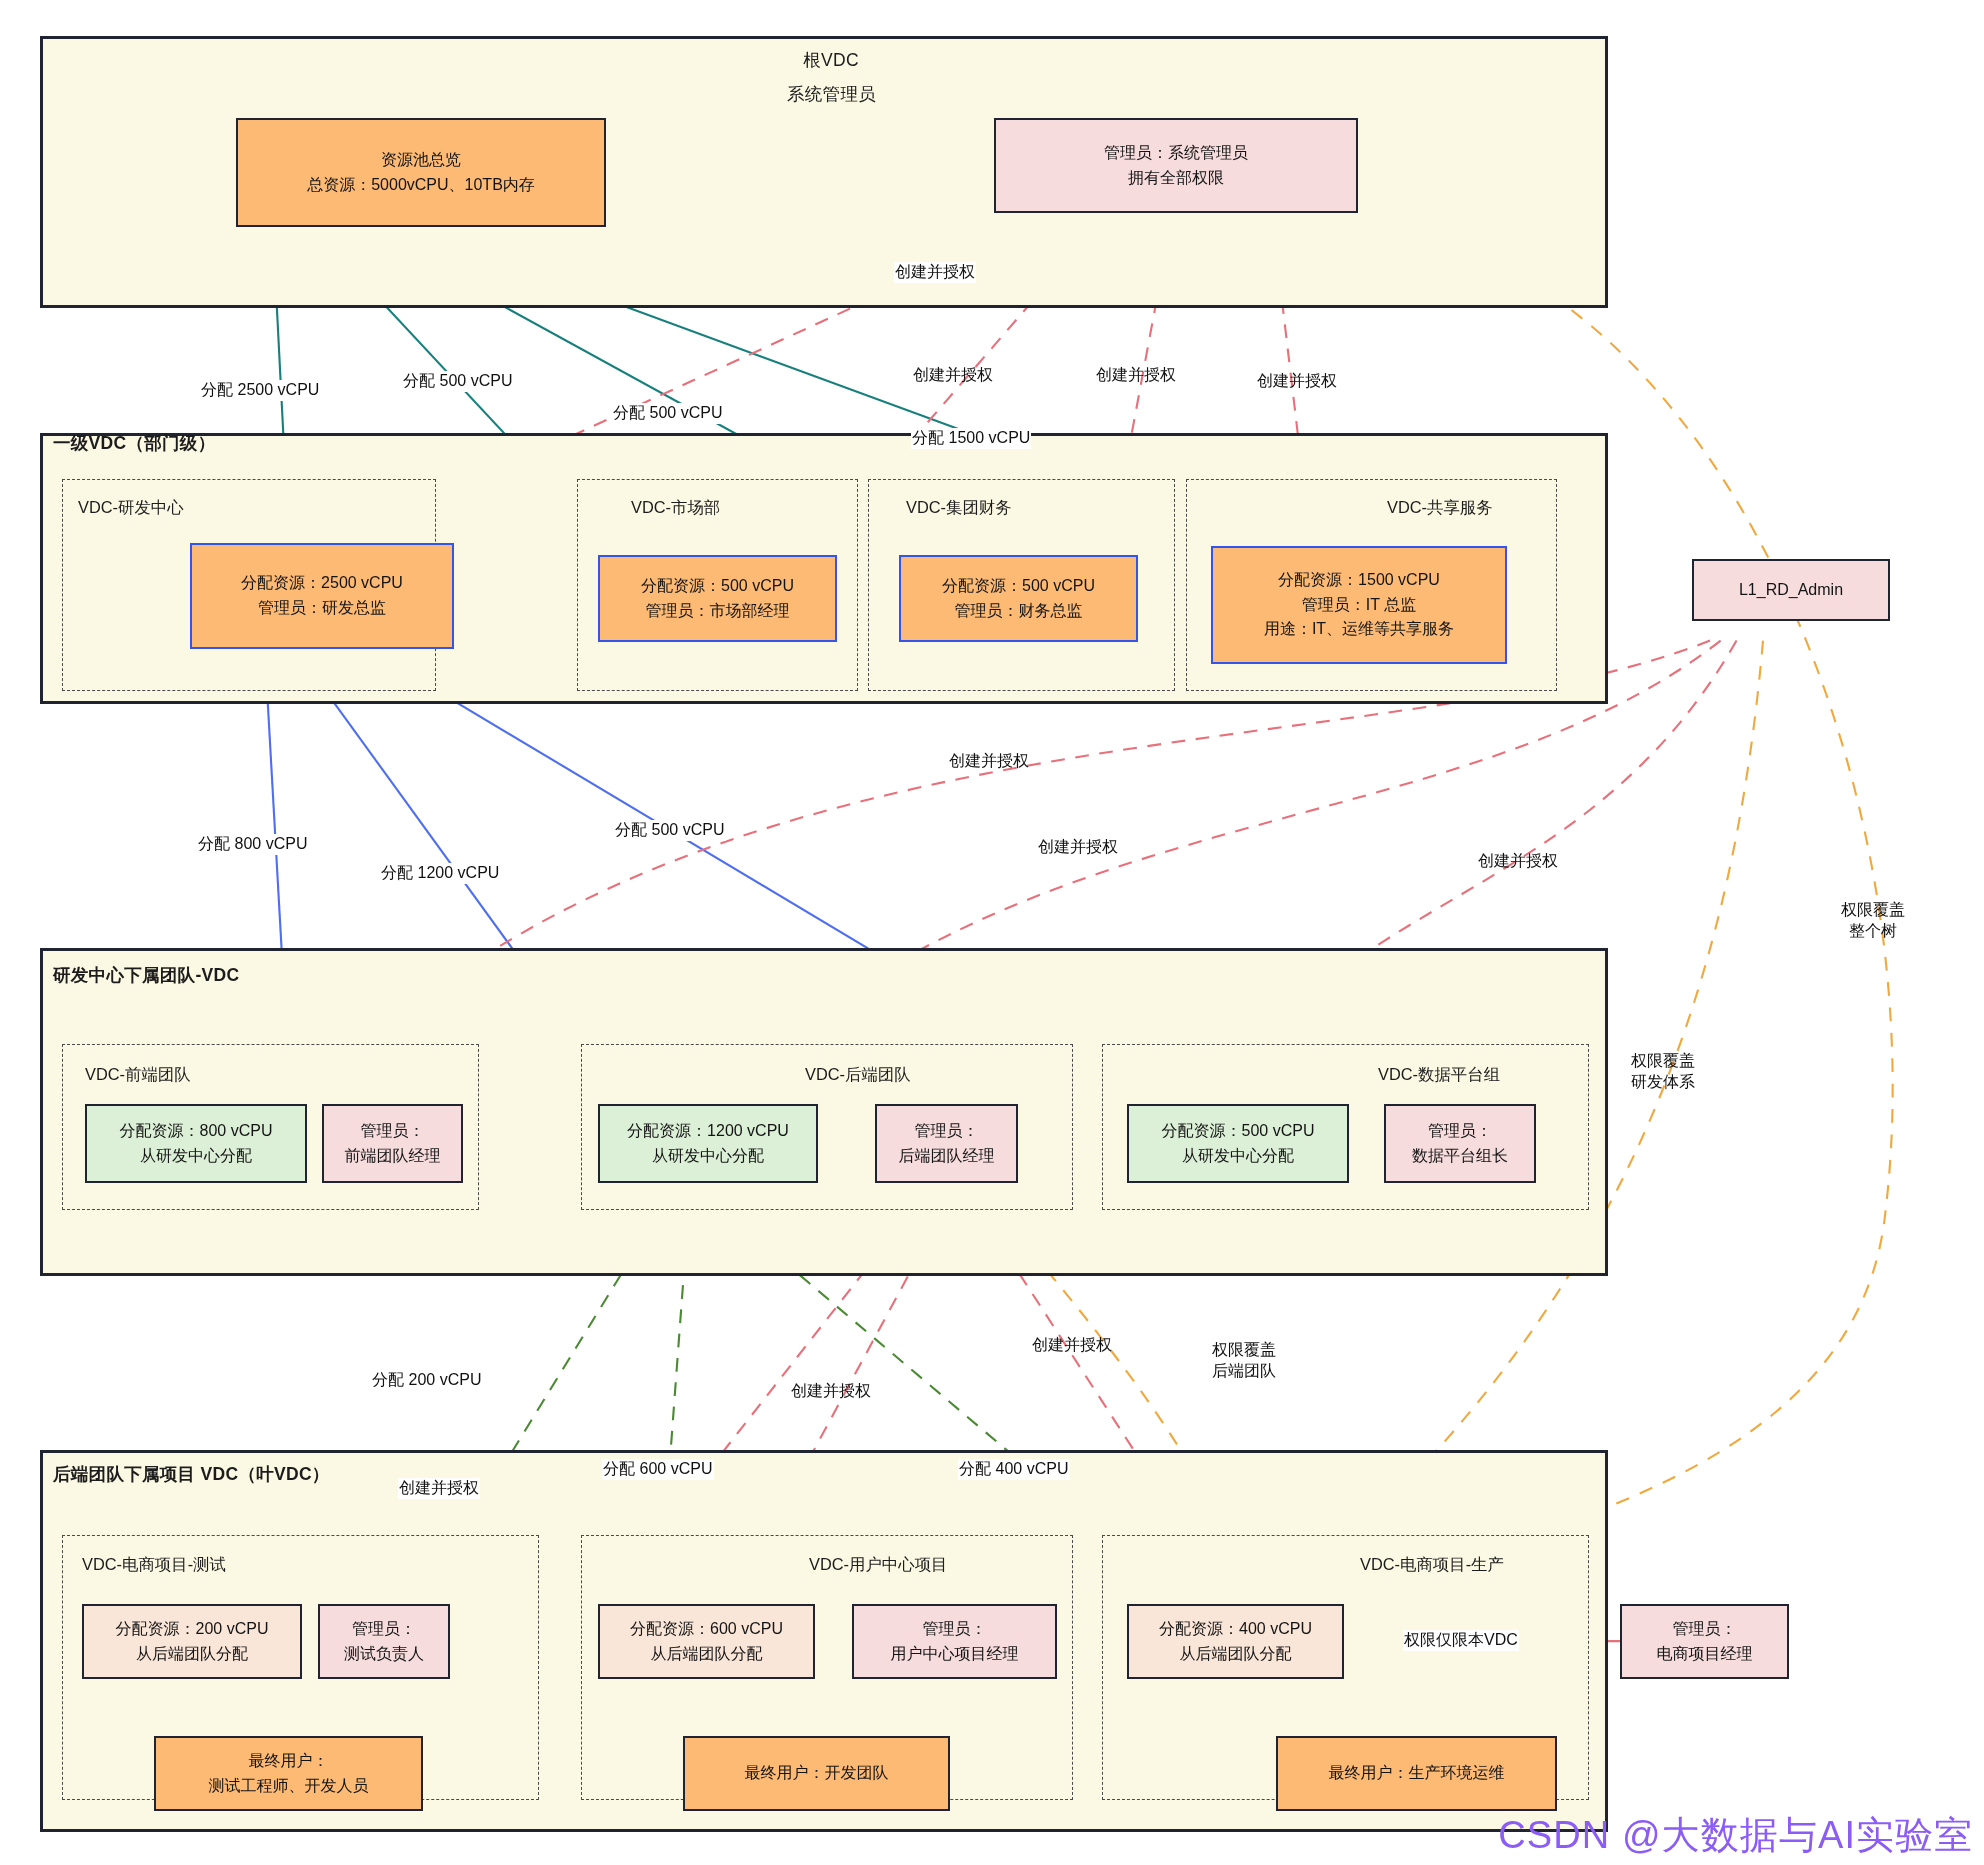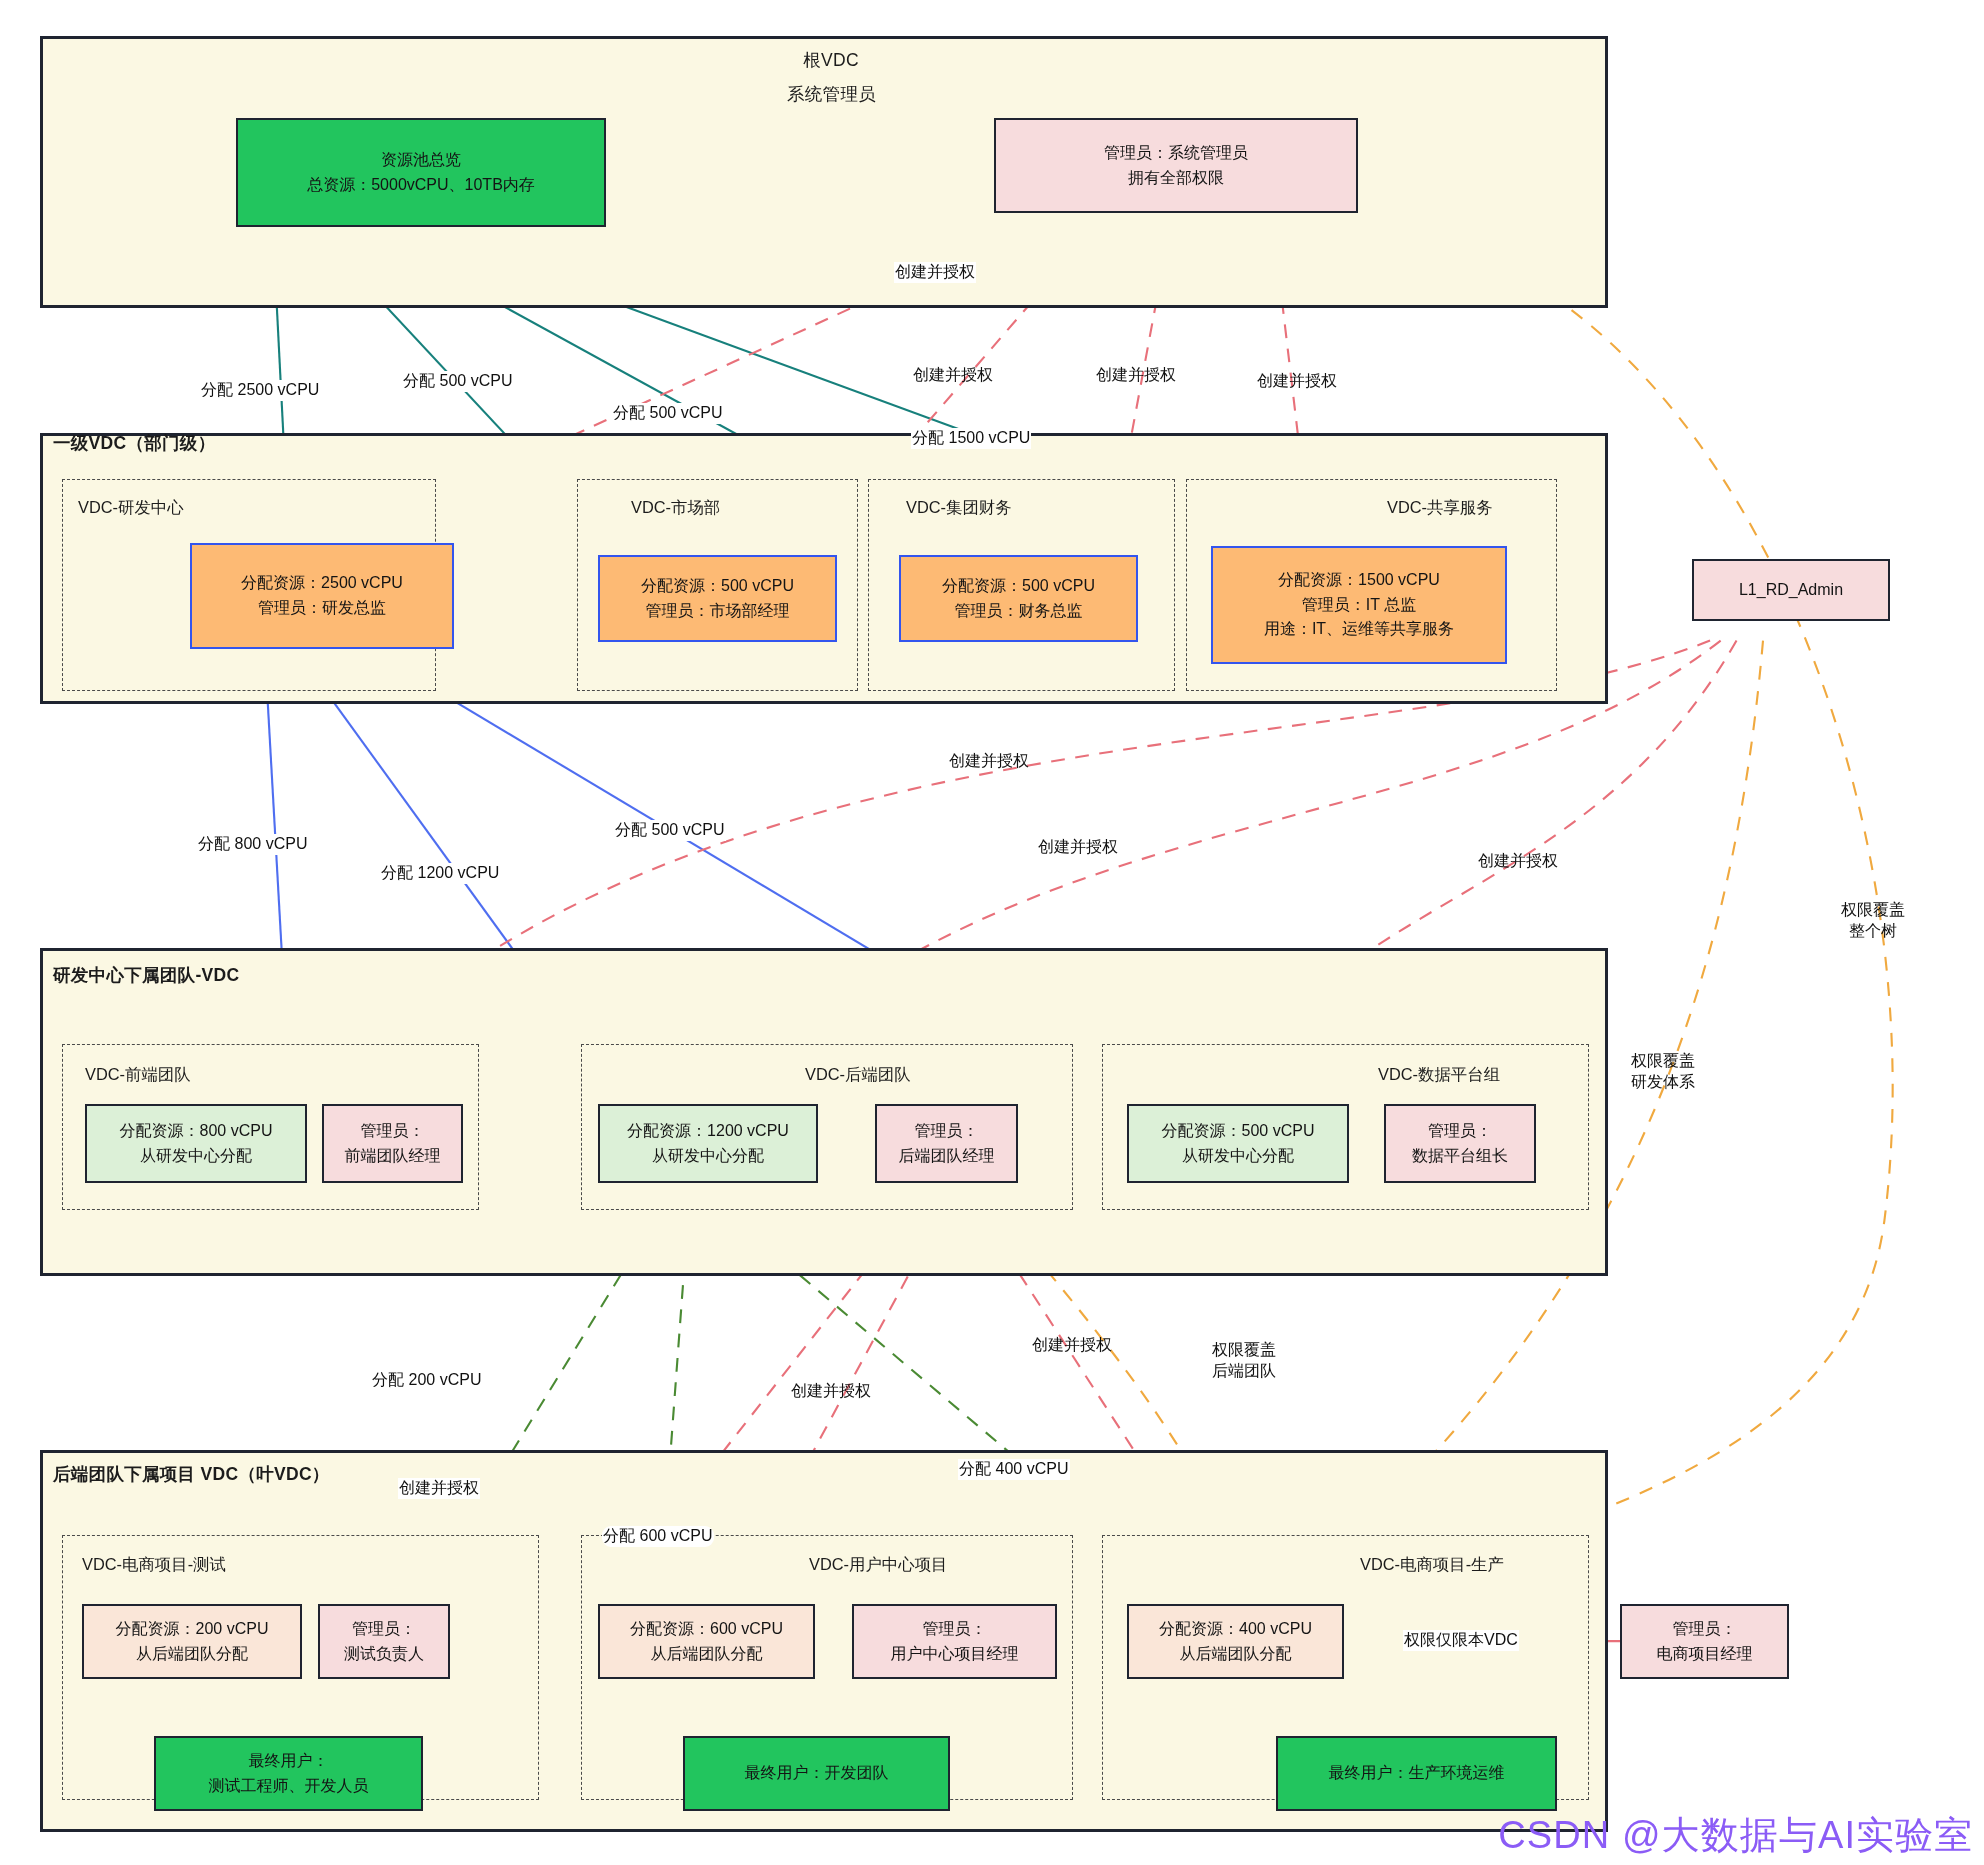--- a/index.html
+++ b/index.html
@@ -24,21 +24,21 @@
     position:absolute;font-size:16.4px;color:#1c1c1c;white-space:pre;
   }
 
   
   .node{
     position:absolute;box-sizing:border-box;display:flex;flex-direction:column;
     align-items:center;justify-content:center;text-align:center;
     font-size:16px;color:#141414;line-height:1.55;padding:3.2px 5.3px;
   }
   .node .ln{white-space:nowrap;}
-  .n-cyan {background:#22c55e;border:2.6px solid #1f2430;}
+  .n-cyan {background:#fdba74;border:2.6px solid #1f2430;}
   .n-pink {background:#f7dcdd;border:2.6px solid #1f2430;}
   .n-blue {background:#fdba74;border:2.1px solid #3355ee;}
   .n-green{background:#dcf0d7;border:2.6px solid #1f2430;}
   .n-peach{background:#fae6d8;border:2.6px solid #1f2430;}
 
   
   .elabel{
     position:absolute;font-size:16px;color:#111;background:#ffffff;
     white-space:pre;line-height:1.3;text-align:center;padding:0 1.1px;
   }
@@ -273,21 +273,21 @@
 
   <div class="elabel" style="left:197px;top:834px;">分配 800 vCPU</div>
   <div class="elabel" style="left:380px;top:863px;">分配 1200 vCPU</div>
   <div class="elabel" style="left:614px;top:820px;">分配 500 vCPU</div>
 
   <div class="elabel tw" style="left:948px;top:751px;">创建并授权</div>
   <div class="elabel tw" style="left:1037px;top:837px;">创建并授权</div>
   <div class="elabel tw" style="left:1477px;top:851px;">创建并授权</div>
 
   <div class="elabel" style="left:371px;top:1370px;">分配 200 vCPU</div>
-  <div class="elabel" style="left:602px;top:1526px;border-radius:9px;">分配 600 vCPU</div>
+  <div class="elabel" style="left:602px;top:1459px;">分配 600 vCPU</div>
   <div class="elabel" style="left:958px;top:1459px;">分配 400 vCPU</div>
 
   <div class="elabel tw" style="left:790px;top:1381px;">创建并授权</div>
   <div class="elabel tw" style="left:1031px;top:1335px;">创建并授权</div>
   <div class="elabel" style="left:398px;top:1478px;">创建并授权</div>
 
   <div class="elabel tw" style="left:1815px;top:900px;width:114px;"><div>权限覆盖</div><div>整个树</div></div>
   <div class="elabel tw" style="left:1605px;top:1051px;width:114px;"><div>权限覆盖</div><div>研发体系</div></div>
   <div class="elabel tw" style="left:1186px;top:1340px;width:114px;"><div>权限覆盖</div><div>后端团队</div></div>
 

